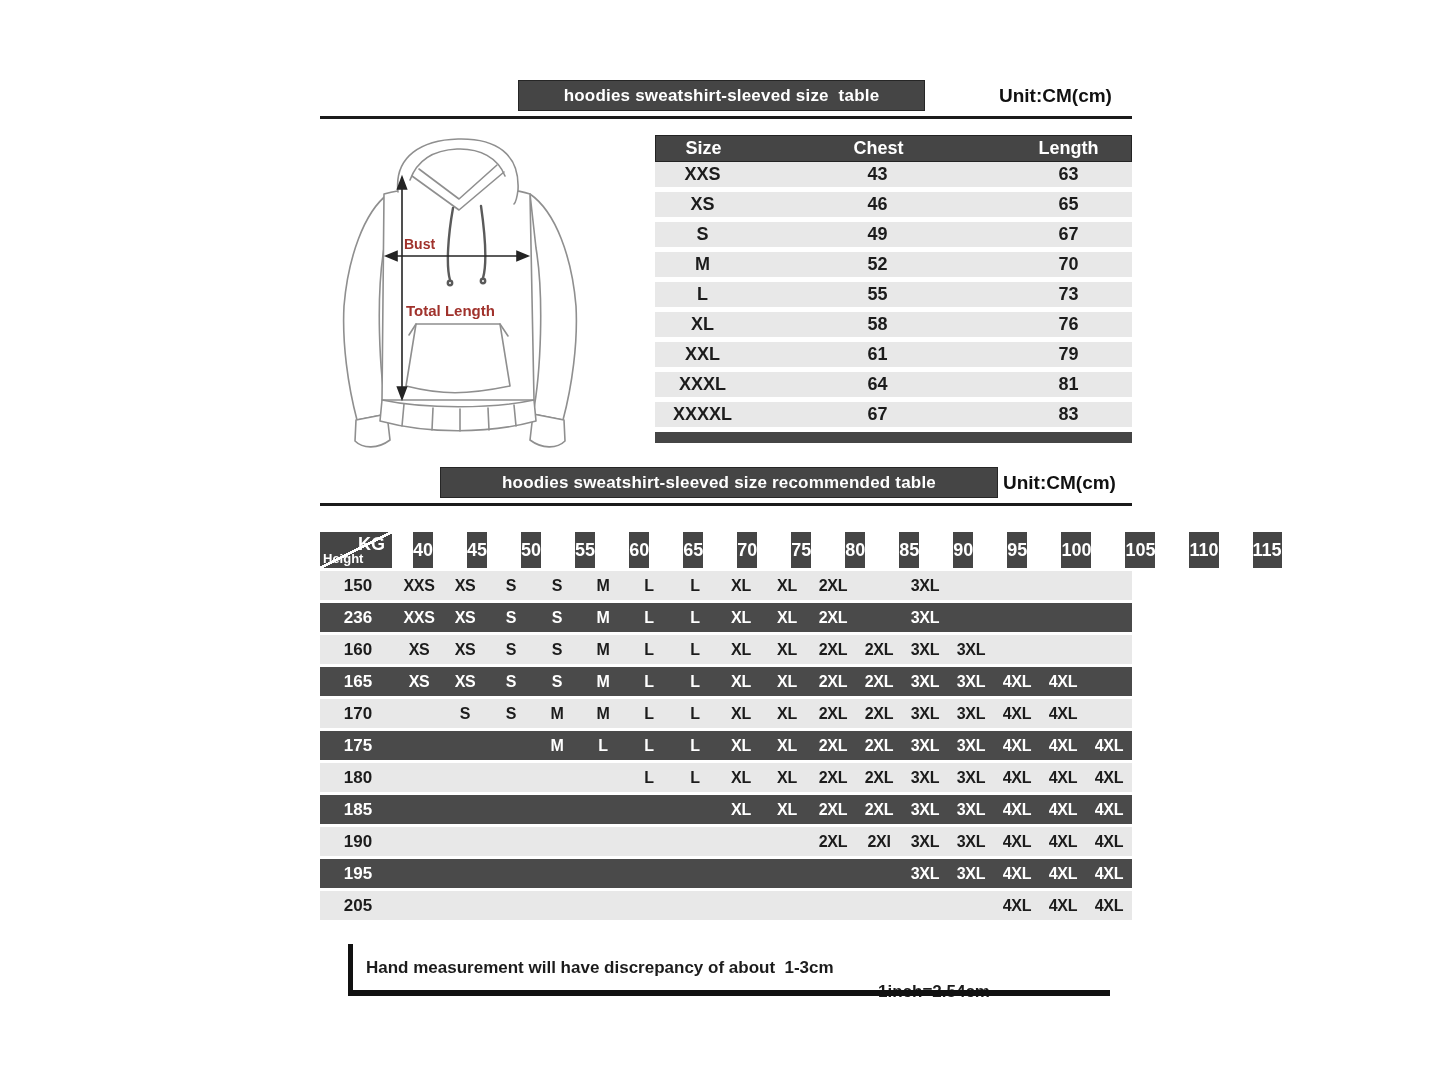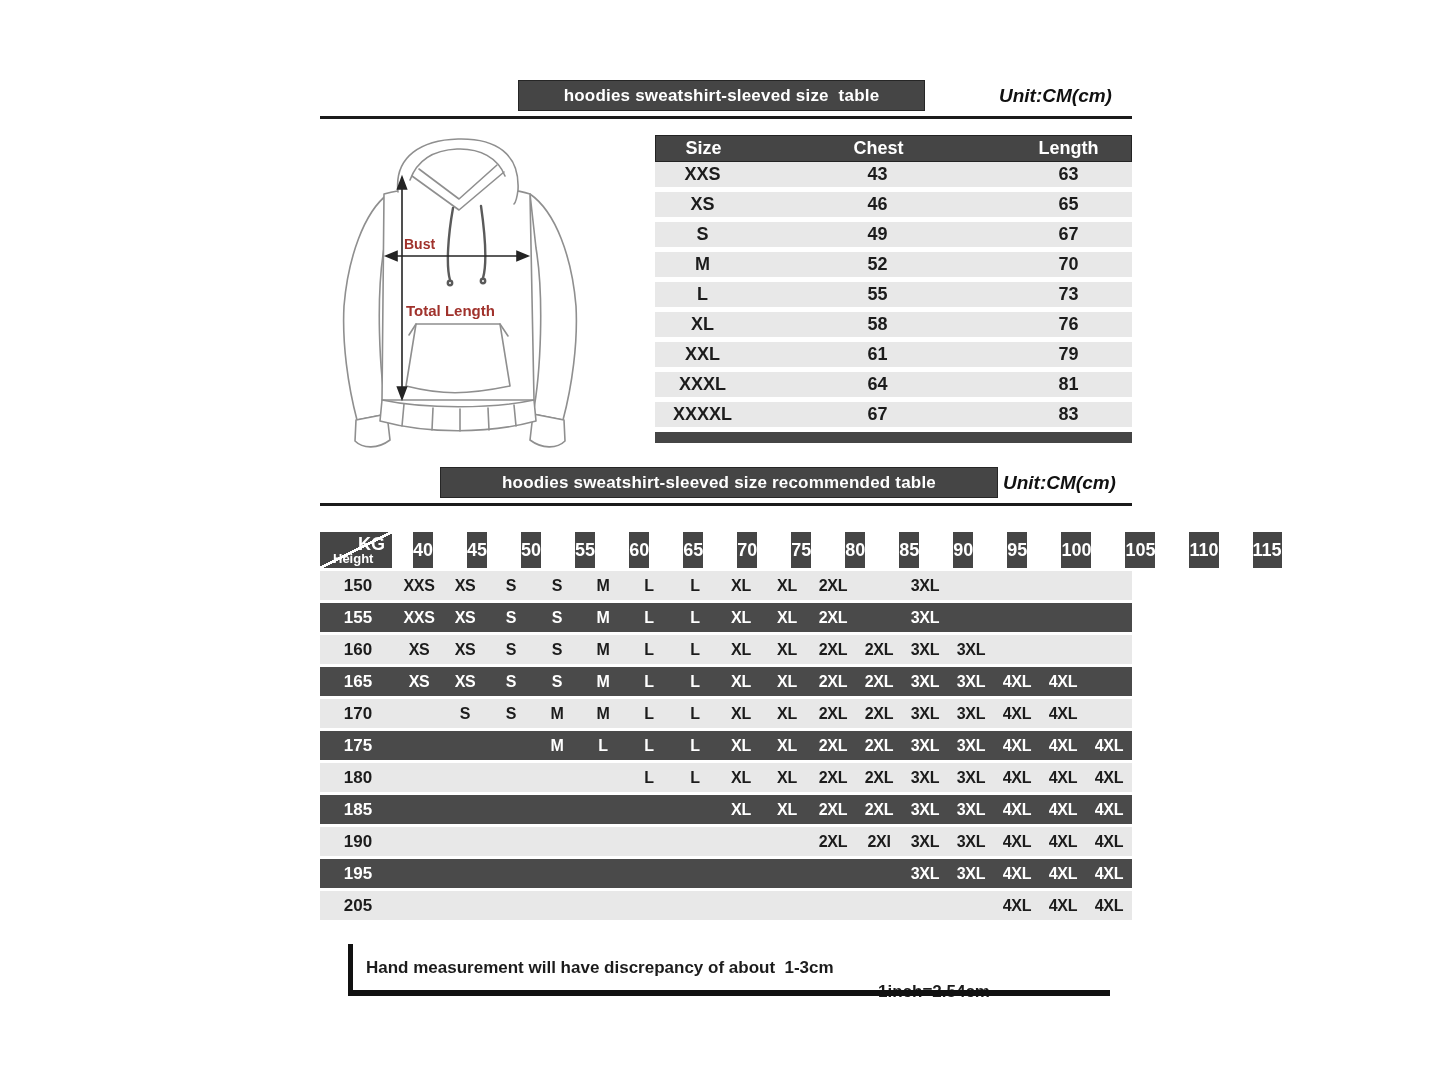--- a/index.html
+++ b/index.html
@@ -2,41 +2,41 @@
 <html><head>
 <meta charset="utf-8">
 <style>
   html,body{margin:0;padding:0;background:#fff;}
   #page{position:relative;width:1445px;height:1071px;background:#ffffff;overflow:hidden;
         font-family:"Liberation Sans",sans-serif;font-weight:bold;color:#1c1c1c;}
   .abs{position:absolute;}
   .titlebox{background:#454545;border:1px solid #262626;color:#ffffff;
             display:flex;align-items:center;justify-content:center;
             font-size:17px;letter-spacing:.2px;white-space:pre;}
-  .unit{font-size:19px;color:#111;white-space:pre;font-style:italic;}
+  .unit{font-size:19px;color:#111;white-space:pre;}
   .hline{background:#1b1b1b;}
 
   
   #size-table{left:655px;top:135px;width:477px;}
   .st-grid{display:grid;grid-template-columns:95px 255px 1fr;}
   .st-head{background:#454545;border:1px solid #232323;color:#fff;height:25px;
            line-height:25px;font-size:18px;}
   .st-head div{text-align:center;}
   .st-row{background:#e8e8e8;height:25px;line-height:25px;font-size:18px;margin-bottom:5px;}
   .st-row div{text-align:center;}
   .st-endbar{height:11px;background:#454545;margin-top:1px;}
 
   
   #matrix{left:320px;top:532px;width:812px;}
   .mx-grid{display:grid;grid-template-columns:76px repeat(16,1fr);}
   .mx-headrow{margin-bottom:3px;}
   .mx-corner{position:relative;height:36px;margin-right:4px;background:#454545;
      background-image:linear-gradient(to bottom right,rgba(0,0,0,0) calc(50% - 1.5px),#fff calc(50% - 1.5px),#fff calc(50% + 1.5px),rgba(0,0,0,0) calc(50% + 1.5px));}
   .mx-corner .kg{position:absolute;top:2px;right:7px;color:#fff;font-size:18px;}
-  .mx-corner .hgt{position:absolute;bottom:2px;left:13px;color:#fff;font-size:13px;}
+  .mx-corner .hgt{position:absolute;bottom:2px;left:3px;color:#fff;font-size:13px;}
   .mx-hbox{background:#454545;color:#fff;height:36px;line-height:36px;margin:0 17px;
            text-align:center;font-size:18px;}
   .mx-row{height:29px;line-height:29px;margin-bottom:3px;}
   .mx-row.light{background:#e8e8e8;color:#1c1c1c;}
   .mx-row.dark{background:#4a4a4a;color:#ffffff;}
   .mx-label{text-align:center;font-size:17px;}
   .mx-cell{text-align:center;font-size:16px;letter-spacing:-.3px;}
 
   
   .foot-text{font-size:17px;white-space:pre;}
@@ -195,21 +195,21 @@
           <div class="mx-cell">XL</div>
           <div class="mx-cell">2XL</div>
           <div class="mx-cell"></div>
           <div class="mx-cell">3XL</div>
           <div class="mx-cell"></div>
           <div class="mx-cell"></div>
           <div class="mx-cell"></div>
           <div class="mx-cell"></div>
         </div>
         <div class="mx-grid mx-row dark">
-          <div class="mx-label">155</div>
+          <div class="mx-label">236</div>
           <div class="mx-cell">XXS</div>
           <div class="mx-cell">XS</div>
           <div class="mx-cell">S</div>
           <div class="mx-cell">S</div>
           <div class="mx-cell">M</div>
           <div class="mx-cell">L</div>
           <div class="mx-cell">L</div>
           <div class="mx-cell">XL</div>
           <div class="mx-cell">XL</div>
           <div class="mx-cell">2XL</div>

